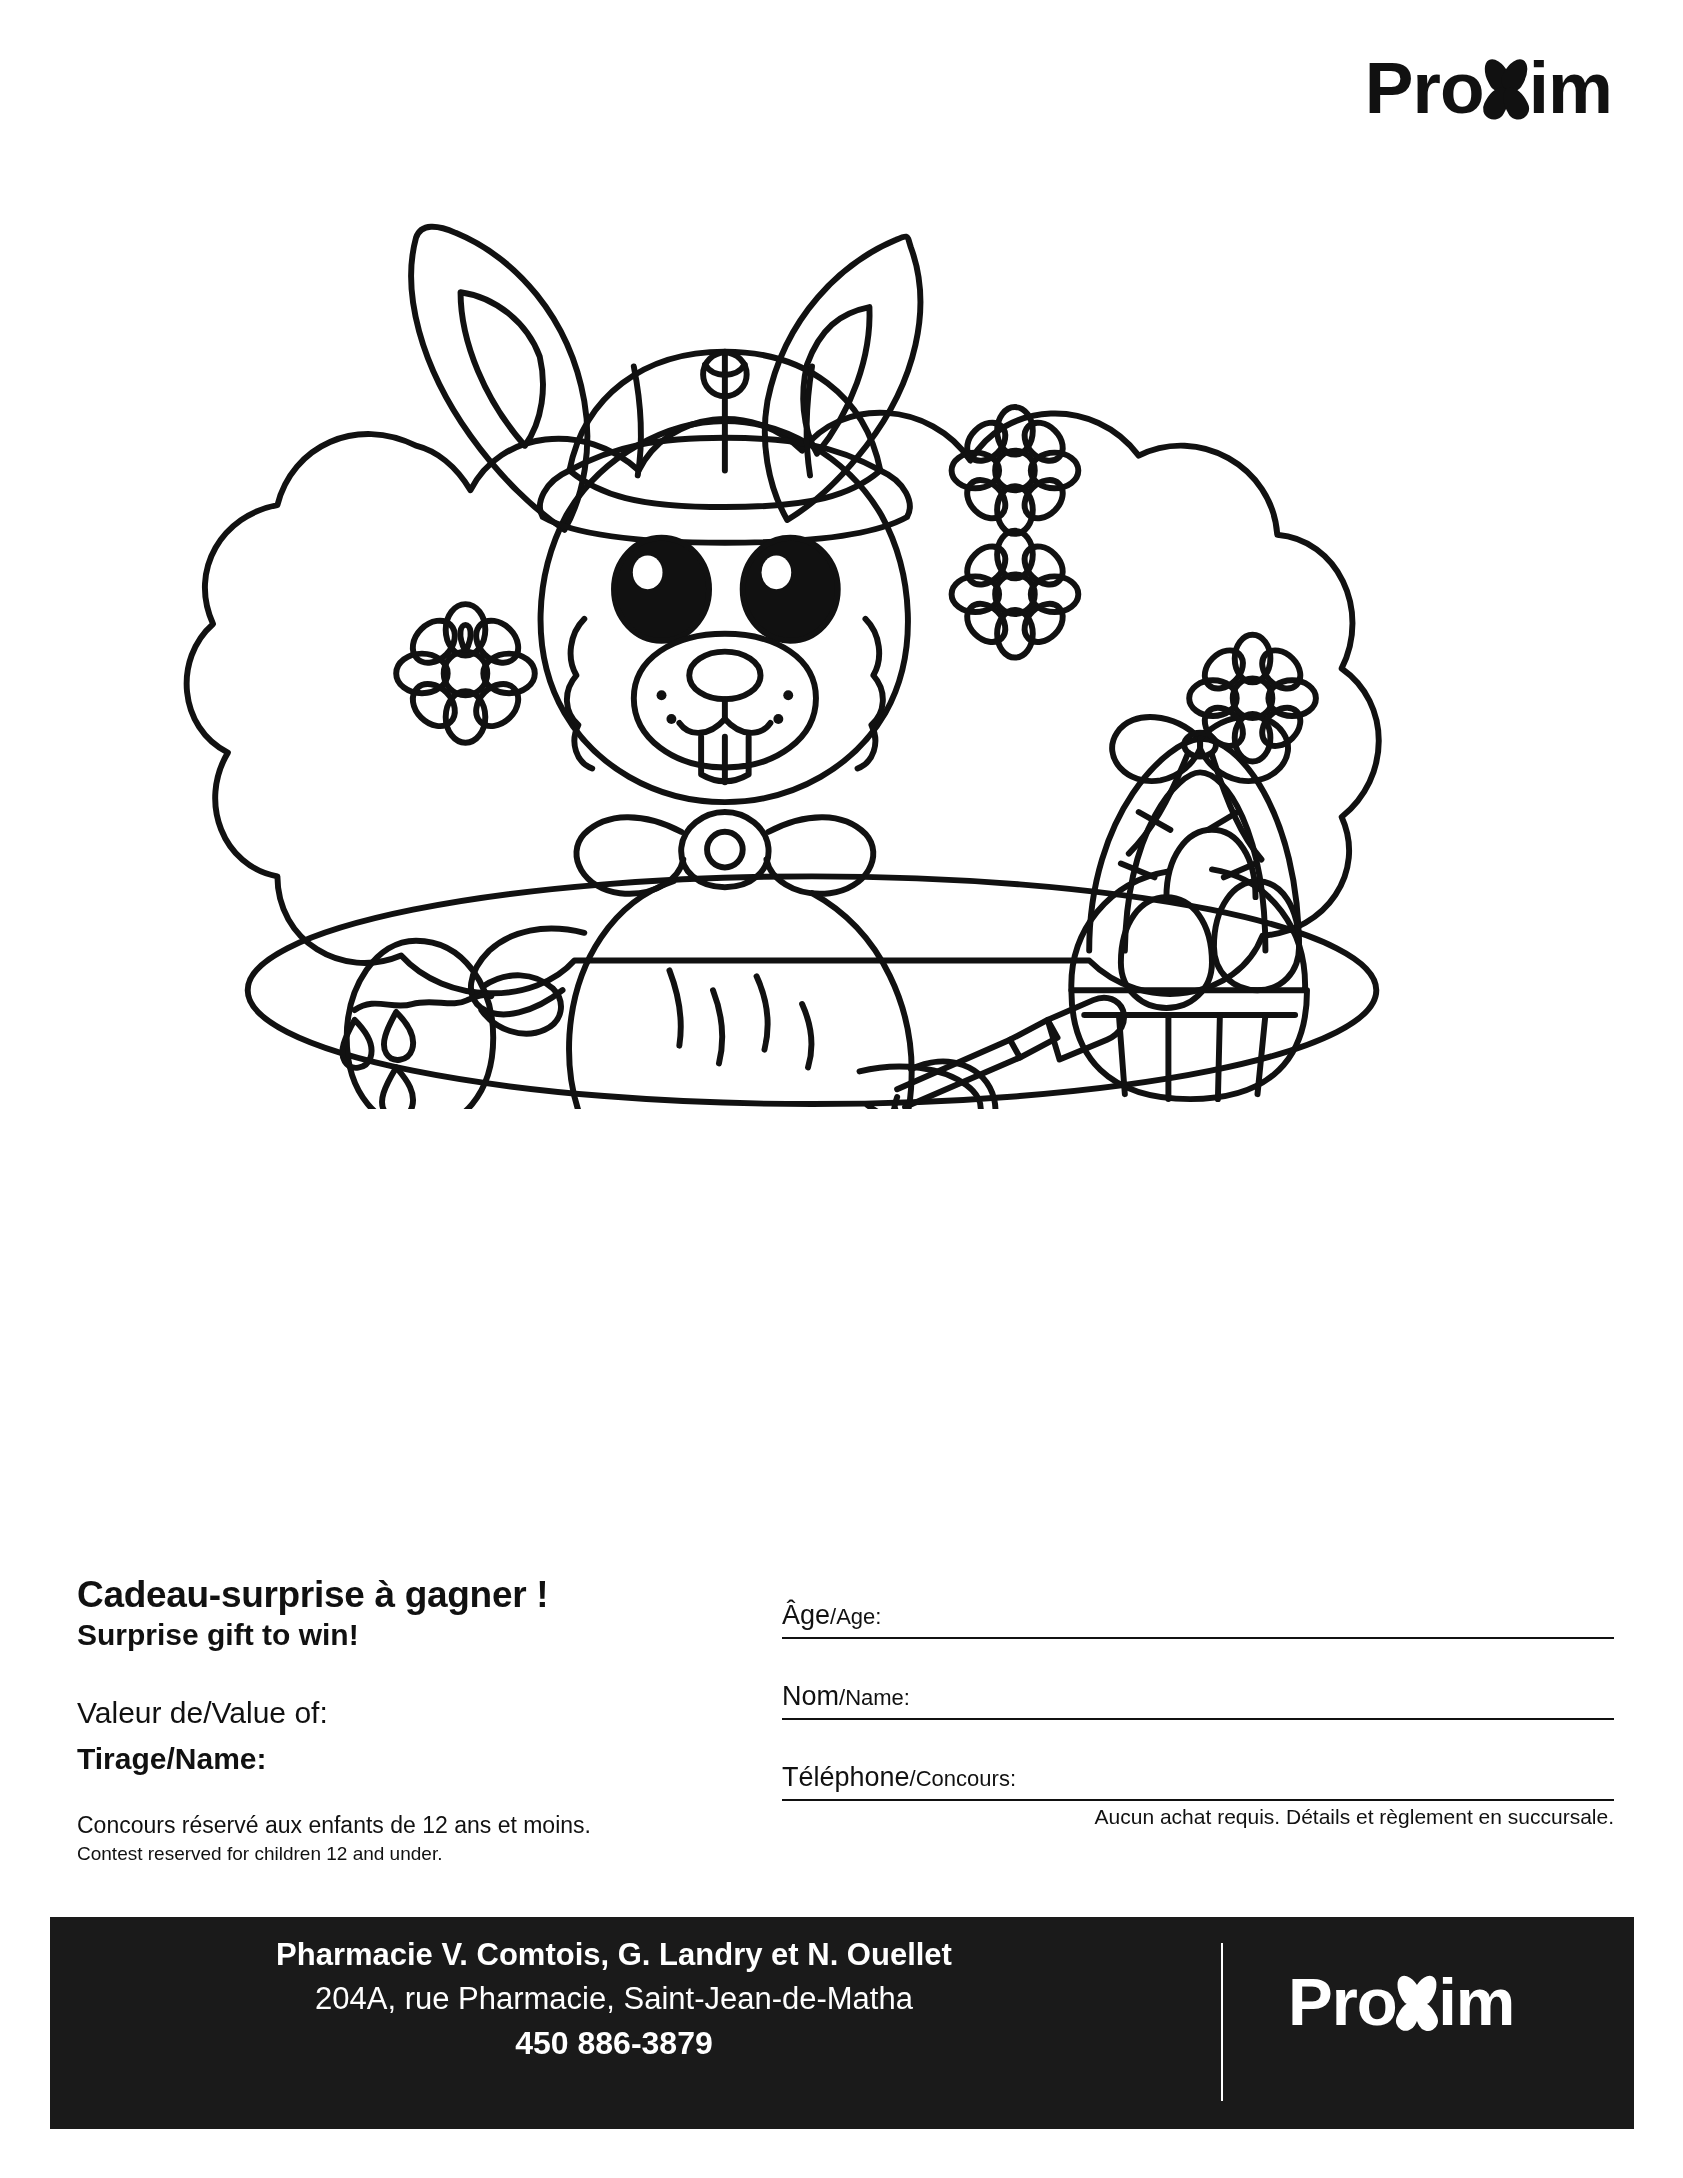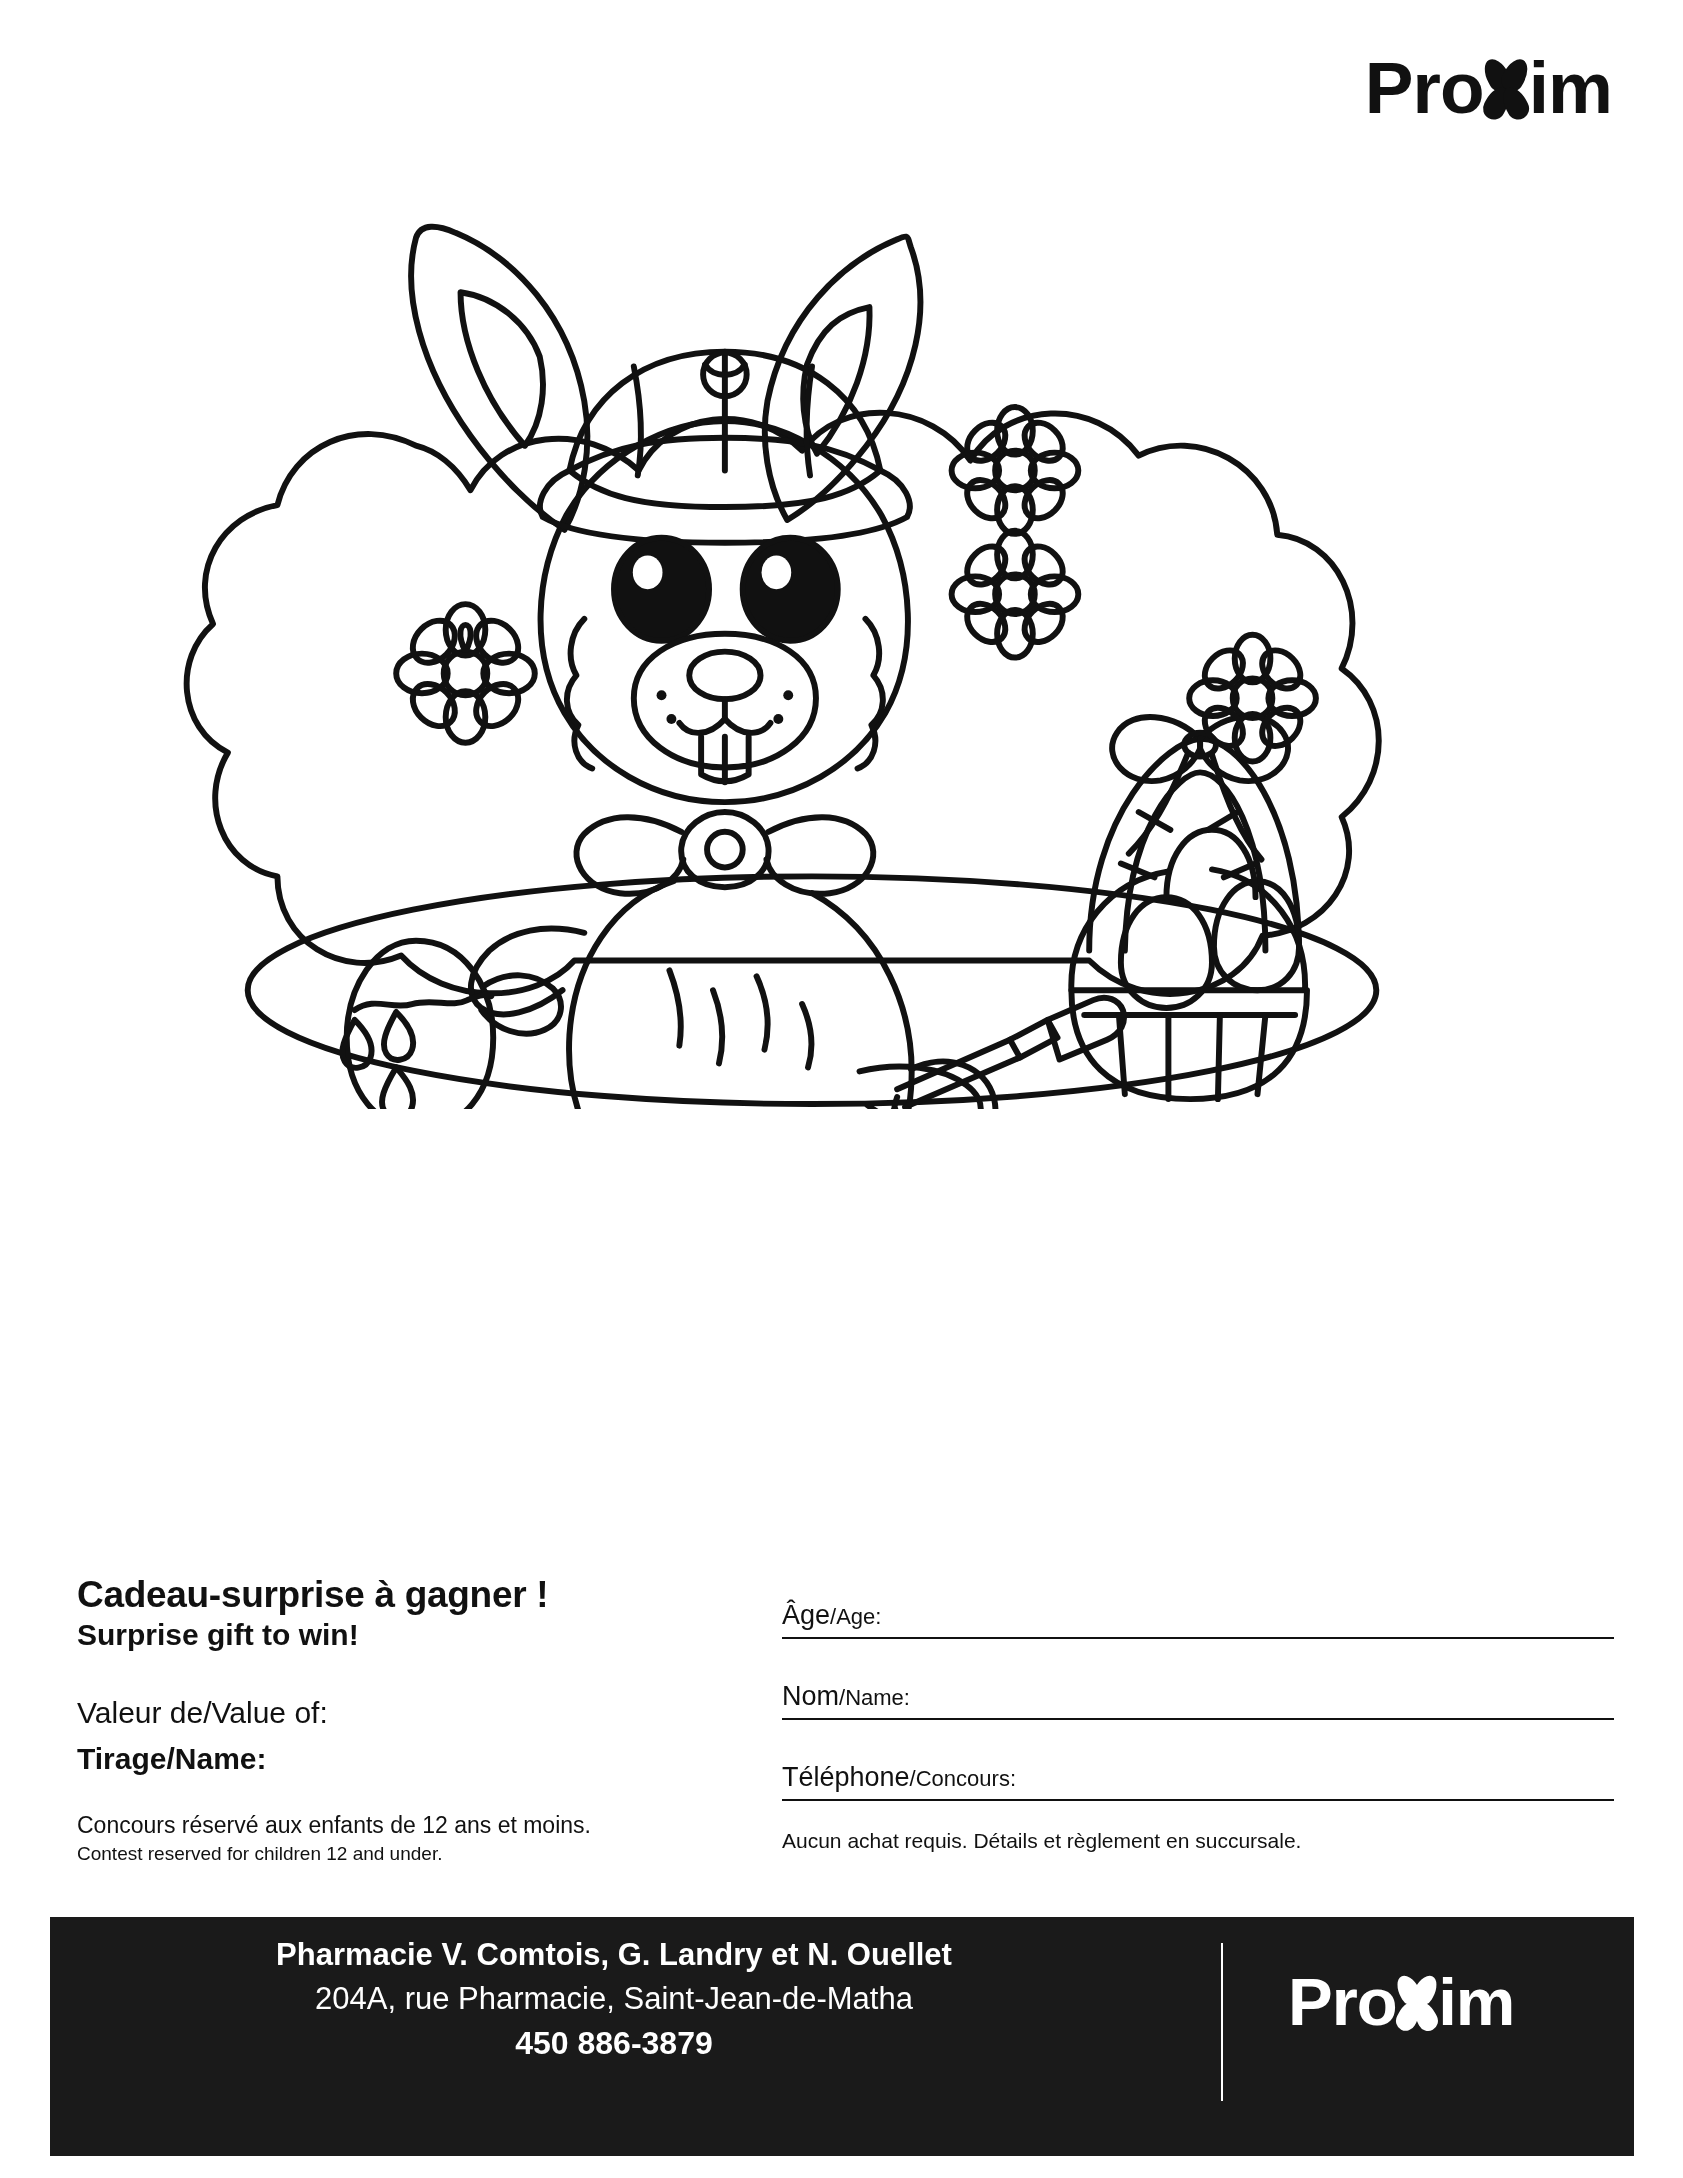--- a/index.html
+++ b/index.html
@@ -133,38 +133,38 @@
   }
   .field-line {
     position: absolute;
     left: 0;
     right: 0;
     bottom: 4px;
     border-bottom: 2px solid #111111;
     height: 0;
   }
   .disclaimer {
-    margin-top: 24px;
+    text-align: right;
   }
   .disc-fr {
     font-size: 21px;
     margin: 0 0 3px 0;
   }
   .disc-en {
     font-size: 18px;
     margin: 0;
   }
 
   
   #footer-bar {
     position: absolute;
     left: 50px;
     top: 1917px;
     width: 1584px;
-    height: 239px;
+    height: 212px;
     background: #1a1a1a;
     color: #ffffff;
   }
   .footer-text {
     position: absolute;
     left: 0;
     top: 20px;
     width: 1148px;
     text-align: center;
     padding-right: 20px;

